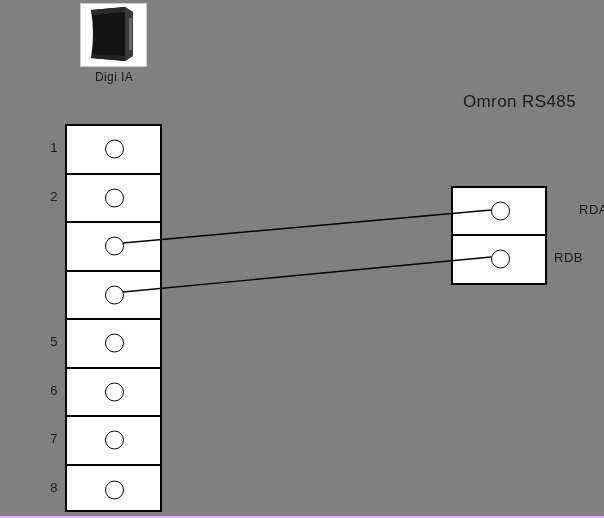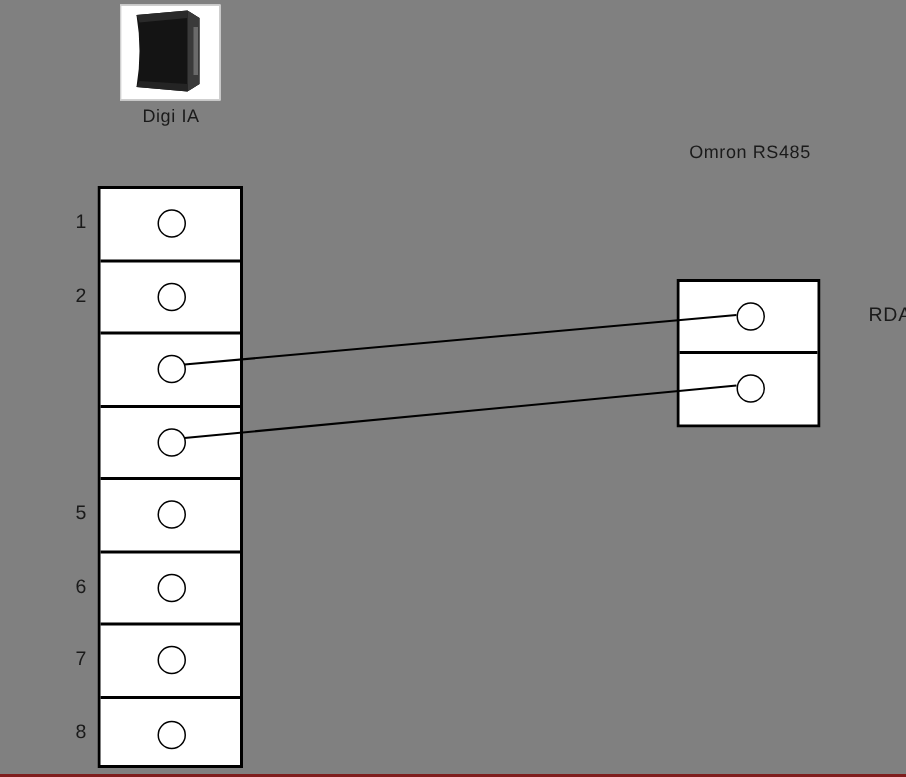--- a/index.html
+++ b/index.html
@@ -5,21 +5,21 @@
   html, body {
     margin: 0;
     padding: 0;
     background: #808080;
   }
   #canvas {
     position: relative;
     width: 604px;
     height: 518px;
     background: #808080;
-    border-bottom: 2px solid #7f1d1d;
+    border-bottom: 2px solid #f0abfc;
     box-sizing: border-box;
     overflow: hidden;
     font-family: "Liberation Sans", sans-serif;
   }
 
   
   #digi-photo {
     position: absolute;
     left: 80px;
     top: 3px;
@@ -42,22 +42,22 @@
     line-height: 14px;
     letter-spacing: 0.4px;
   }
 
   
   #omron-caption {
     position: absolute;
     left: 424px;
     top: 93px;
     width: 152px;
-    text-align: center;
-    font-size: 12px;
+    text-align: right;
+    font-size: 17px;
     color: #1a1a1a;
     line-height: 17px;
     letter-spacing: 0.4px;
   }
 
   
   .block {
     position: absolute;
     background: #ffffff;
     border: 2px solid #000000;
@@ -191,19 +191,20 @@
   <div id="omron-block" class="block">
     <div class="pin-cell">
       <span class="pin-dot"></span>
     </div>
     <div class="pin-cell">
       <span class="pin-dot"></span>
     </div>
   </div>
 
   <div class="pin-label right" style="top:186px;margin-left:25px;">RDA</div>
+  <div class="pin-label right" style="top:233.5px;">RDB</div>
 
   <svg id="wires">
     <line x1="123" y1="243" x2="491" y2="210" stroke="#000000" stroke-width="1.4"></line>
     <line x1="123" y1="292" x2="491" y2="257" stroke="#000000" stroke-width="1.4"></line>
   </svg>
 
 </div>
 
 </body></html>

